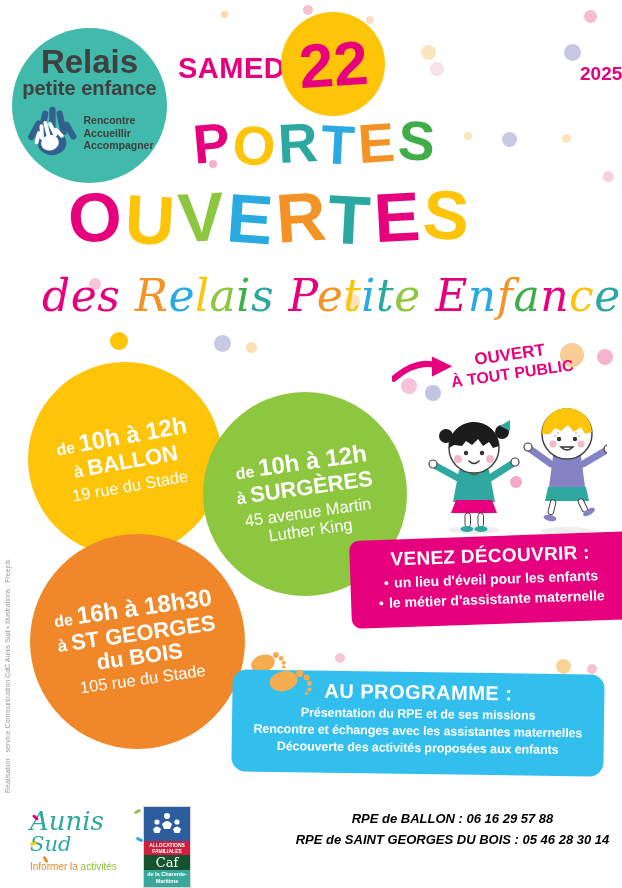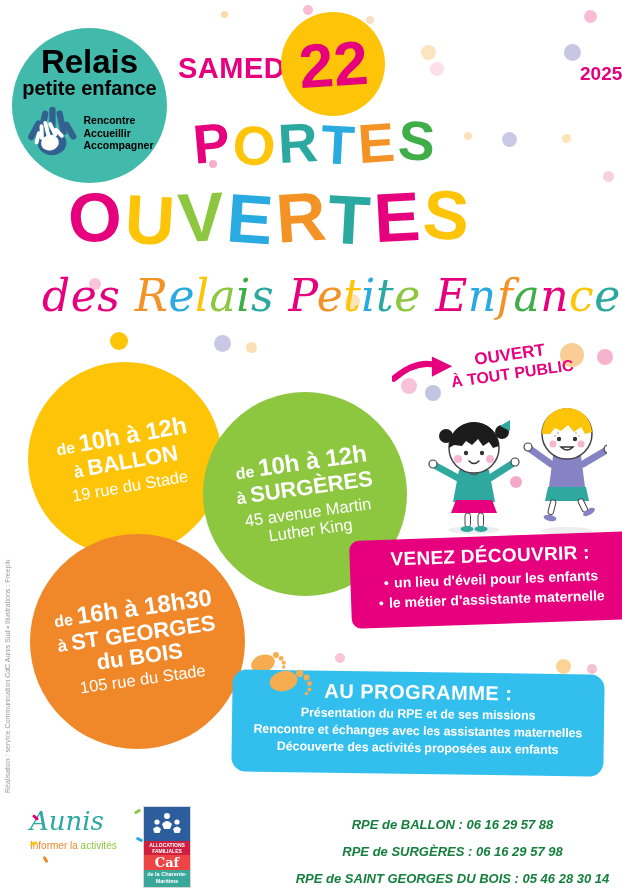--- a/index.html
+++ b/index.html
@@ -3,21 +3,21 @@
 <meta charset="utf-8">
 <style>
   html,body{margin:0;padding:0;background:#fff;}
   .poster{position:relative;width:622px;height:888px;background:#fff;overflow:hidden;
           font-family:"Liberation Sans",sans-serif;}
   .poster > *{position:absolute;}
   .dot{position:absolute;border-radius:50%;z-index:0;}
 
   
   .logo-circle{left:12px;top:28px;width:155px;height:155px;border-radius:50%;
-               background:#41b9ab;z-index:2;color:#000000;text-align:center;}
+               background:#41b9ab;z-index:2;color:#404040;text-align:center;}
   .logo-title{font-size:33px;font-weight:bold;margin-top:17px;line-height:1;}
   .logo-sub{font-size:20px;font-weight:bold;line-height:1.05;}
   .logo-row{display:flex;align-items:center;justify-content:center;margin-top:4px;gap:4px;}
   .logo-lines{text-align:left;font-size:10.5px;font-weight:bold;line-height:12.5px;}
 
   
   .samedi{left:178px;top:52px;font-size:29px;font-weight:bold;color:#e6007e;z-index:2;letter-spacing:.5px;}
   .day-circle{left:281px;top:12px;width:104px;height:104px;border-radius:50%;background:#fdc408;
               z-index:2;display:flex;align-items:center;justify-content:center;}
   .day-num{font-size:62px;font-weight:bold;color:#e6007e;transform:rotate(-4deg);}
@@ -102,26 +102,26 @@
   .m1{left:2px;top:8px;background:#e6007e;transform:rotate(40deg);}
   .m2{left:104px;top:2px;background:#8dc63f;transform:rotate(-30deg);}
   .m3{left:0px;top:34px;background:#fdc408;transform:rotate(-20deg);}
   .m4{left:106px;top:30px;background:#29abe2;transform:rotate(25deg);}
   .m5{left:12px;top:50px;background:#f0882a;transform:rotate(60deg);}
 
   .caf{left:143px;top:806px;width:48px;z-index:2;text-align:center;color:#fff;
        border:1px solid #d8d8d8;box-sizing:border-box;}
   .caf-top{background:#2c5d9c;height:34px;display:flex;align-items:center;justify-content:center;}
   .caf-red{background:#cf1f3e;font-size:5px;font-weight:bold;line-height:6px;padding:1px 0;}
-  .caf-name{background:#ef4444;font-size:13px;font-weight:bold;font-family:"DejaVu Serif",serif;line-height:15px;}
+  .caf-name{background:#14532d;font-size:13px;font-weight:normal;font-family:"DejaVu Serif",serif;line-height:15px;}
   .caf-teal{background:#3aa79b;font-size:5.5px;font-weight:bold;line-height:7px;padding:1px 0 2px;}
 
   .contact{left:285px;top:808px;width:335px;z-index:2;text-align:center;}
   .contact-title{color:#e6007e;font-size:15px;font-weight:bold;margin-bottom:3px;}
-  .contact-line{color:#15803d;font-size:13px;font-style:italic;font-weight:bold;line-height:21px;margin-top:6px;}
+  .contact-line{color:#000000;font-size:13px;font-style:italic;font-weight:bold;line-height:21px;}
 
   .credit{left:4px;top:793px;z-index:2;transform:rotate(-90deg);transform-origin:0 0;
           font-size:7px;color:#9a9a9a;white-space:nowrap;}
 </style>
 </head>
 <body>
 
 <div class="poster" id="poster">
 
   <div class="logo-circle">
@@ -295,20 +295,21 @@
     <div class="bb-item">Découverte des activités proposées aux enfants</div>
   </div>
 
   <div class="aunis">
     <span class="mark m1"></span>
     <span class="mark m2"></span>
     <span class="mark m3"></span>
     <span class="mark m4"></span>
     <span class="mark m5"></span>
     <div class="aunis-n1">Aunis</div>
+    <div class="aunis-n2">Sud</div>
     <div class="aunis-tag">
       <span class="tag-o">Informer la</span>
       <span class="tag-g">activités</span>
     </div>
   </div>
 
   <div class="caf">
     <div class="caf-top">
       <svg width="34" height="26" viewBox="0 0 34 26">
         <g fill="#fff">
@@ -321,21 +322,20 @@
         </g>
       </svg>
     </div>
     <div class="caf-red">ALLOCATIONS FAMILIALES</div>
     <div class="caf-name">Caf</div>
     <div class="caf-teal">de la Charente-Maritime</div>
   </div>
 
   <div class="contact">
     <div class="contact-line">RPE de BALLON : 06 16 29 57 88</div>
-    <div class="contact-line">RPE de SURGÈRES : 06 16 29 57 98</div>
     <div class="contact-line">RPE de SAINT GEORGES DU BOIS : 05 46 28 30 14</div>
   </div>
 
   <div class="credit">Réalisation : service Communication CdC Aunis Sud • Illustrations : Freepik</div>
 <div class="dot" style="left: 303px; top: 5px; width: 10px; height: 10px; background: rgb(249, 189, 212);"></div>
     <div class="dot" style="left: 220.5px; top: 10.5px; width: 7px; height: 7px; background: rgb(251, 217, 168);"></div>
     <div class="dot" style="left: 583.5px; top: 9.5px; width: 13px; height: 13px; background: rgb(247, 188, 212);"></div>
     <div class="dot" style="left: 420.5px; top: 44.5px; width: 15px; height: 15px; background: rgb(252, 228, 191);"></div>
     <div class="dot" style="left: 563.5px; top: 43.5px; width: 17px; height: 17px; background: rgb(199, 199, 228);"></div>
     <div class="dot" style="left: 430px; top: 62px; width: 14px; height: 14px; background: rgb(251, 223, 233);"></div>

